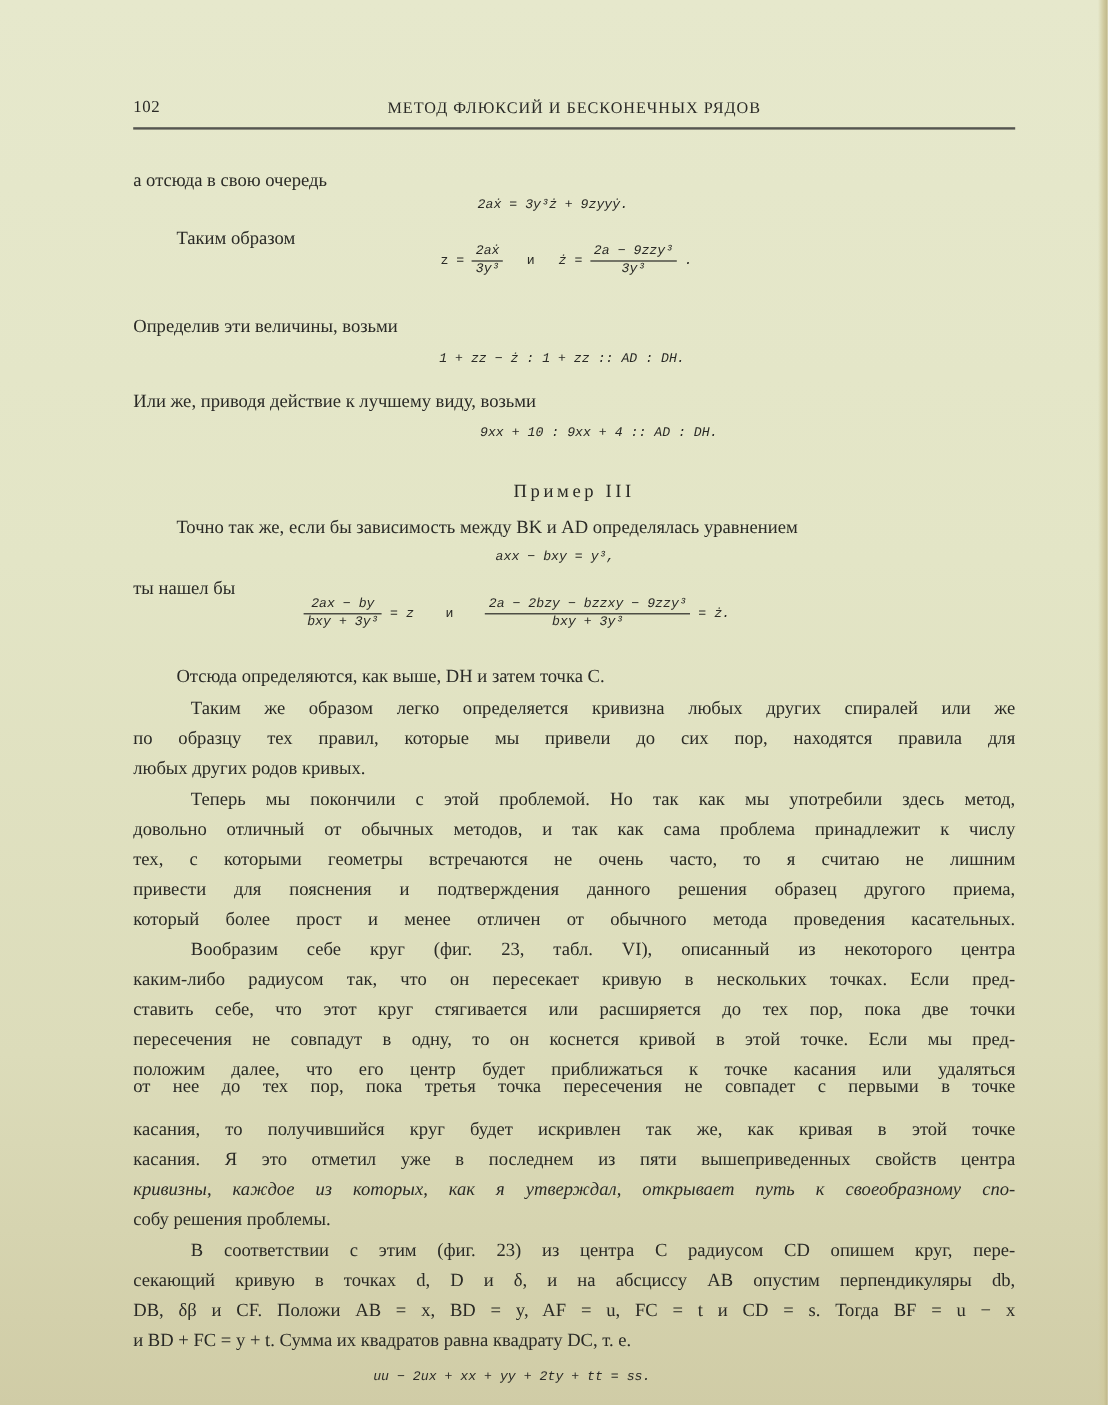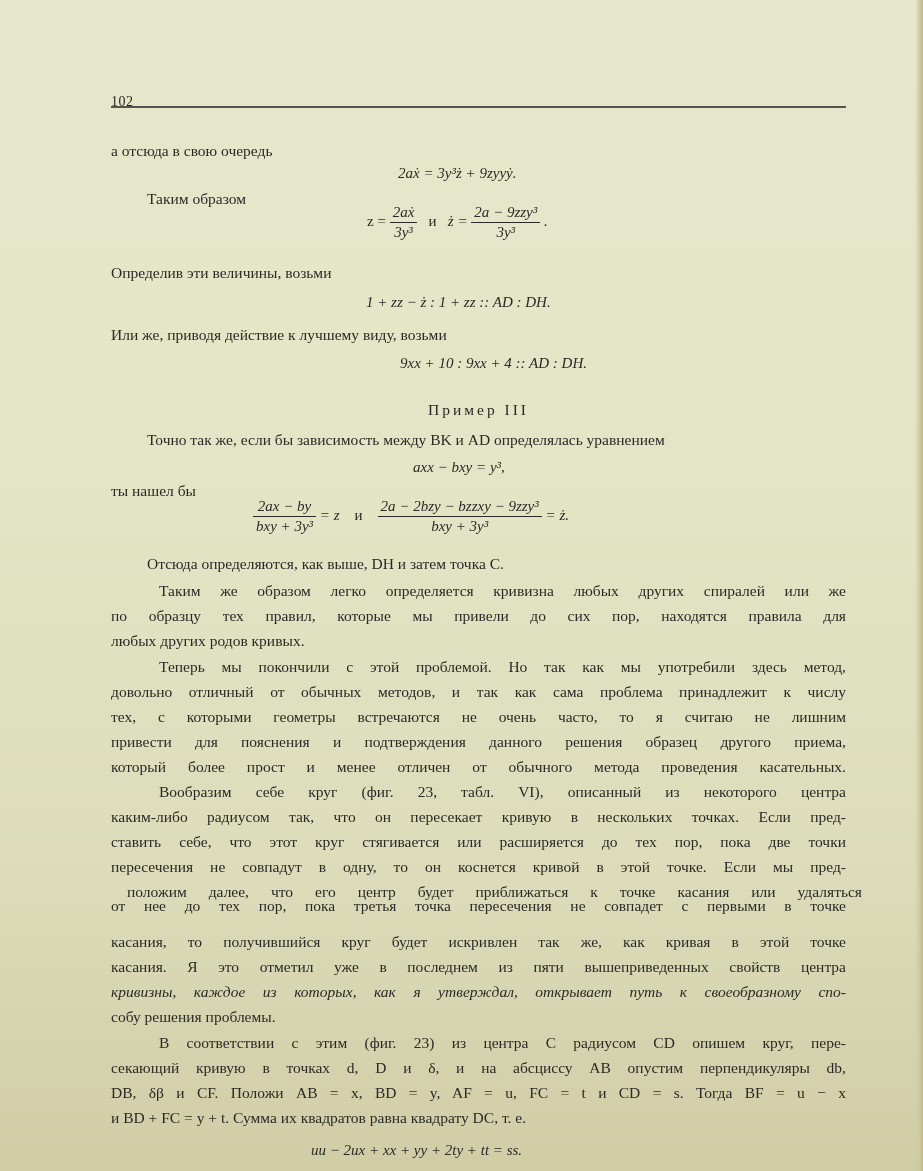--- a/index.html
+++ b/index.html
@@ -14,47 +14,48 @@
     position: absolute; top: 0; right: 0; width: 8px; height: 1171px;
     background: linear-gradient(90deg, rgba(0,0,0,0) 0%, #cfc99e 60%, #bfb78a 100%);
   }
   .page {
     position: absolute; left: 111px; top: 0; width: 735px;
   }
   .header {
     position: absolute; top: 82px; left: 0; width: 735px; height: 22px;
     font-size: 14px; letter-spacing: 0.5px;
   }
-  .header .num { position: absolute; left: 0; top: 12px; }
+  .header .num { position: absolute; left: 0; top: 0; }
   .header .title { position: absolute; left: 0; right: 0; text-align: center; top: 0; font-size: 13.5px; letter-spacing: 0.8px; }
   .header-rule {
     position: absolute; top: 106px; left: 0; width: 735px; height: 1.5px; background: #555550;
   }
   .line {
     position: absolute; left: 0; font-size: 15.5px; white-space: nowrap;
     line-height: 20px;
   }
   .para { text-align: justify; text-align-last: justify; width: 735px; }
   .indent { padding-left: 48px; box-sizing: border-box; }
-  .eq { position: absolute; font-style: italic; font-size: 15px; white-space: nowrap; }
+  .eq { position: absolute; font-style: italic; font-size: 11px; white-space: nowrap; font-family: Liberation Mono, monospace; }
   .eq .up { font-style: normal; }
   .frac { display: inline-block; vertical-align: middle; text-align: center; }
   .frac .n { display: block; border-bottom: 1.2px solid #2a2a26; padding: 0 3px 1px; }
   .frac .d { display: block; padding: 1px 3px 0; }
   .heading { position: absolute; left: 0; width: 735px; text-align: center; font-size: 15.5px; letter-spacing: 3px; }
 </style>
 </head>
 <body>
 
 <div class="right-edge"></div>
 
 <div class="page">
 
   <div class="header">
     <span class="num">102</span>
+    <span class="title">МЕТОД ФЛЮКСИЙ И БЕСКОНЕЧНЫХ РЯДОВ</span>
   </div>
   <div class="header-rule"></div>
 
   <div class="line" style="top:141px;">а отсюда в свою очередь</div>
   <div class="eq" style="top:165px; left:287px;">2aẋ = 3y³ż + 9zyyẏ.</div>
   <div class="line" style="top:189px; left:36px;">Таким образом</div>
 
   <div class="eq" style="top:204px; left:256px;">
     <span class="up">z =</span>
     <span class="frac">
@@ -104,21 +105,21 @@
   <div class="line para indent" style="top:657px;">Теперь мы покончили с этой проблемой. Но так как мы употребили здесь метод,</div>
   <div class="line para" style="top:682px;">довольно отличный от обычных методов, и так как сама проблема принадлежит к числу</div>
   <div class="line para" style="top:707px;">тех, с которыми геометры встречаются не очень часто, то я считаю не лишним</div>
   <div class="line para" style="top:732px;">привести для пояснения и подтверждения данного решения образец другого приема,</div>
   <div class="line para" style="top:757px;">который более прост и менее отличен от обычного метода проведения касательных.</div>
 
   <div class="line para indent" style="top:782px;">Вообразим себе круг (фиг. 23, табл. VI), описанный из некоторого центра</div>
   <div class="line para" style="top:807px;">каким-либо радиусом так, что он пересекает кривую в нескольких точках. Если пред-</div>
   <div class="line para" style="top:832px;">ставить себе, что этот круг стягивается или расширяется до тех пор, пока две точки</div>
   <div class="line para" style="top:857px;">пересечения не совпадут в одну, то он коснется кривой в этой точке. Если мы пред-</div>
-  <div class="line para" style="top:882px;margin-left:16px;">положим далее, что его центр будет приближаться к точке касания или удаляться</div>
+  <div class="line para" style="top:882px;">положим далее, что его центр будет приближаться к точке касания или удаляться</div>
   <div class="line para" style="top:896px;">от нее до тех пор, пока третья точка пересечения не совпадет с первыми в точке</div>
   <div class="line para" style="top:932px;">касания, то получившийся круг будет искривлен так же, как кривая в этой точке</div>
   <div class="line para" style="top:957px;">касания. Я это отметил уже в последнем из пяти вышеприведенных свойств центра</div>
   <div class="line para" style="top:982px;font-style:italic;">кривизны, каждое из которых, как я утверждал, открывает путь к своеобразному спо-</div>
   <div class="line" style="top:1007px;">собу решения проблемы.</div>
 
   <div class="line para indent" style="top:1033px;">В соответствии с этим (фиг. 23) из центра C радиусом CD опишем круг, пере-</div>
   <div class="line para" style="top:1058px;">секающий кривую в точках d, D и δ, и на абсциссу AB опустим перпендикуляры db,</div>
   <div class="line para" style="top:1083px;">DB, δβ и CF. Положи AB = x, BD = y, AF = u, FC = t и CD = s. Тогда BF = u − x</div>
   <div class="line" style="top:1108px;">и BD + FC = y + t. Сумма их квадратов равна квадрату DC, т. е.</div>

